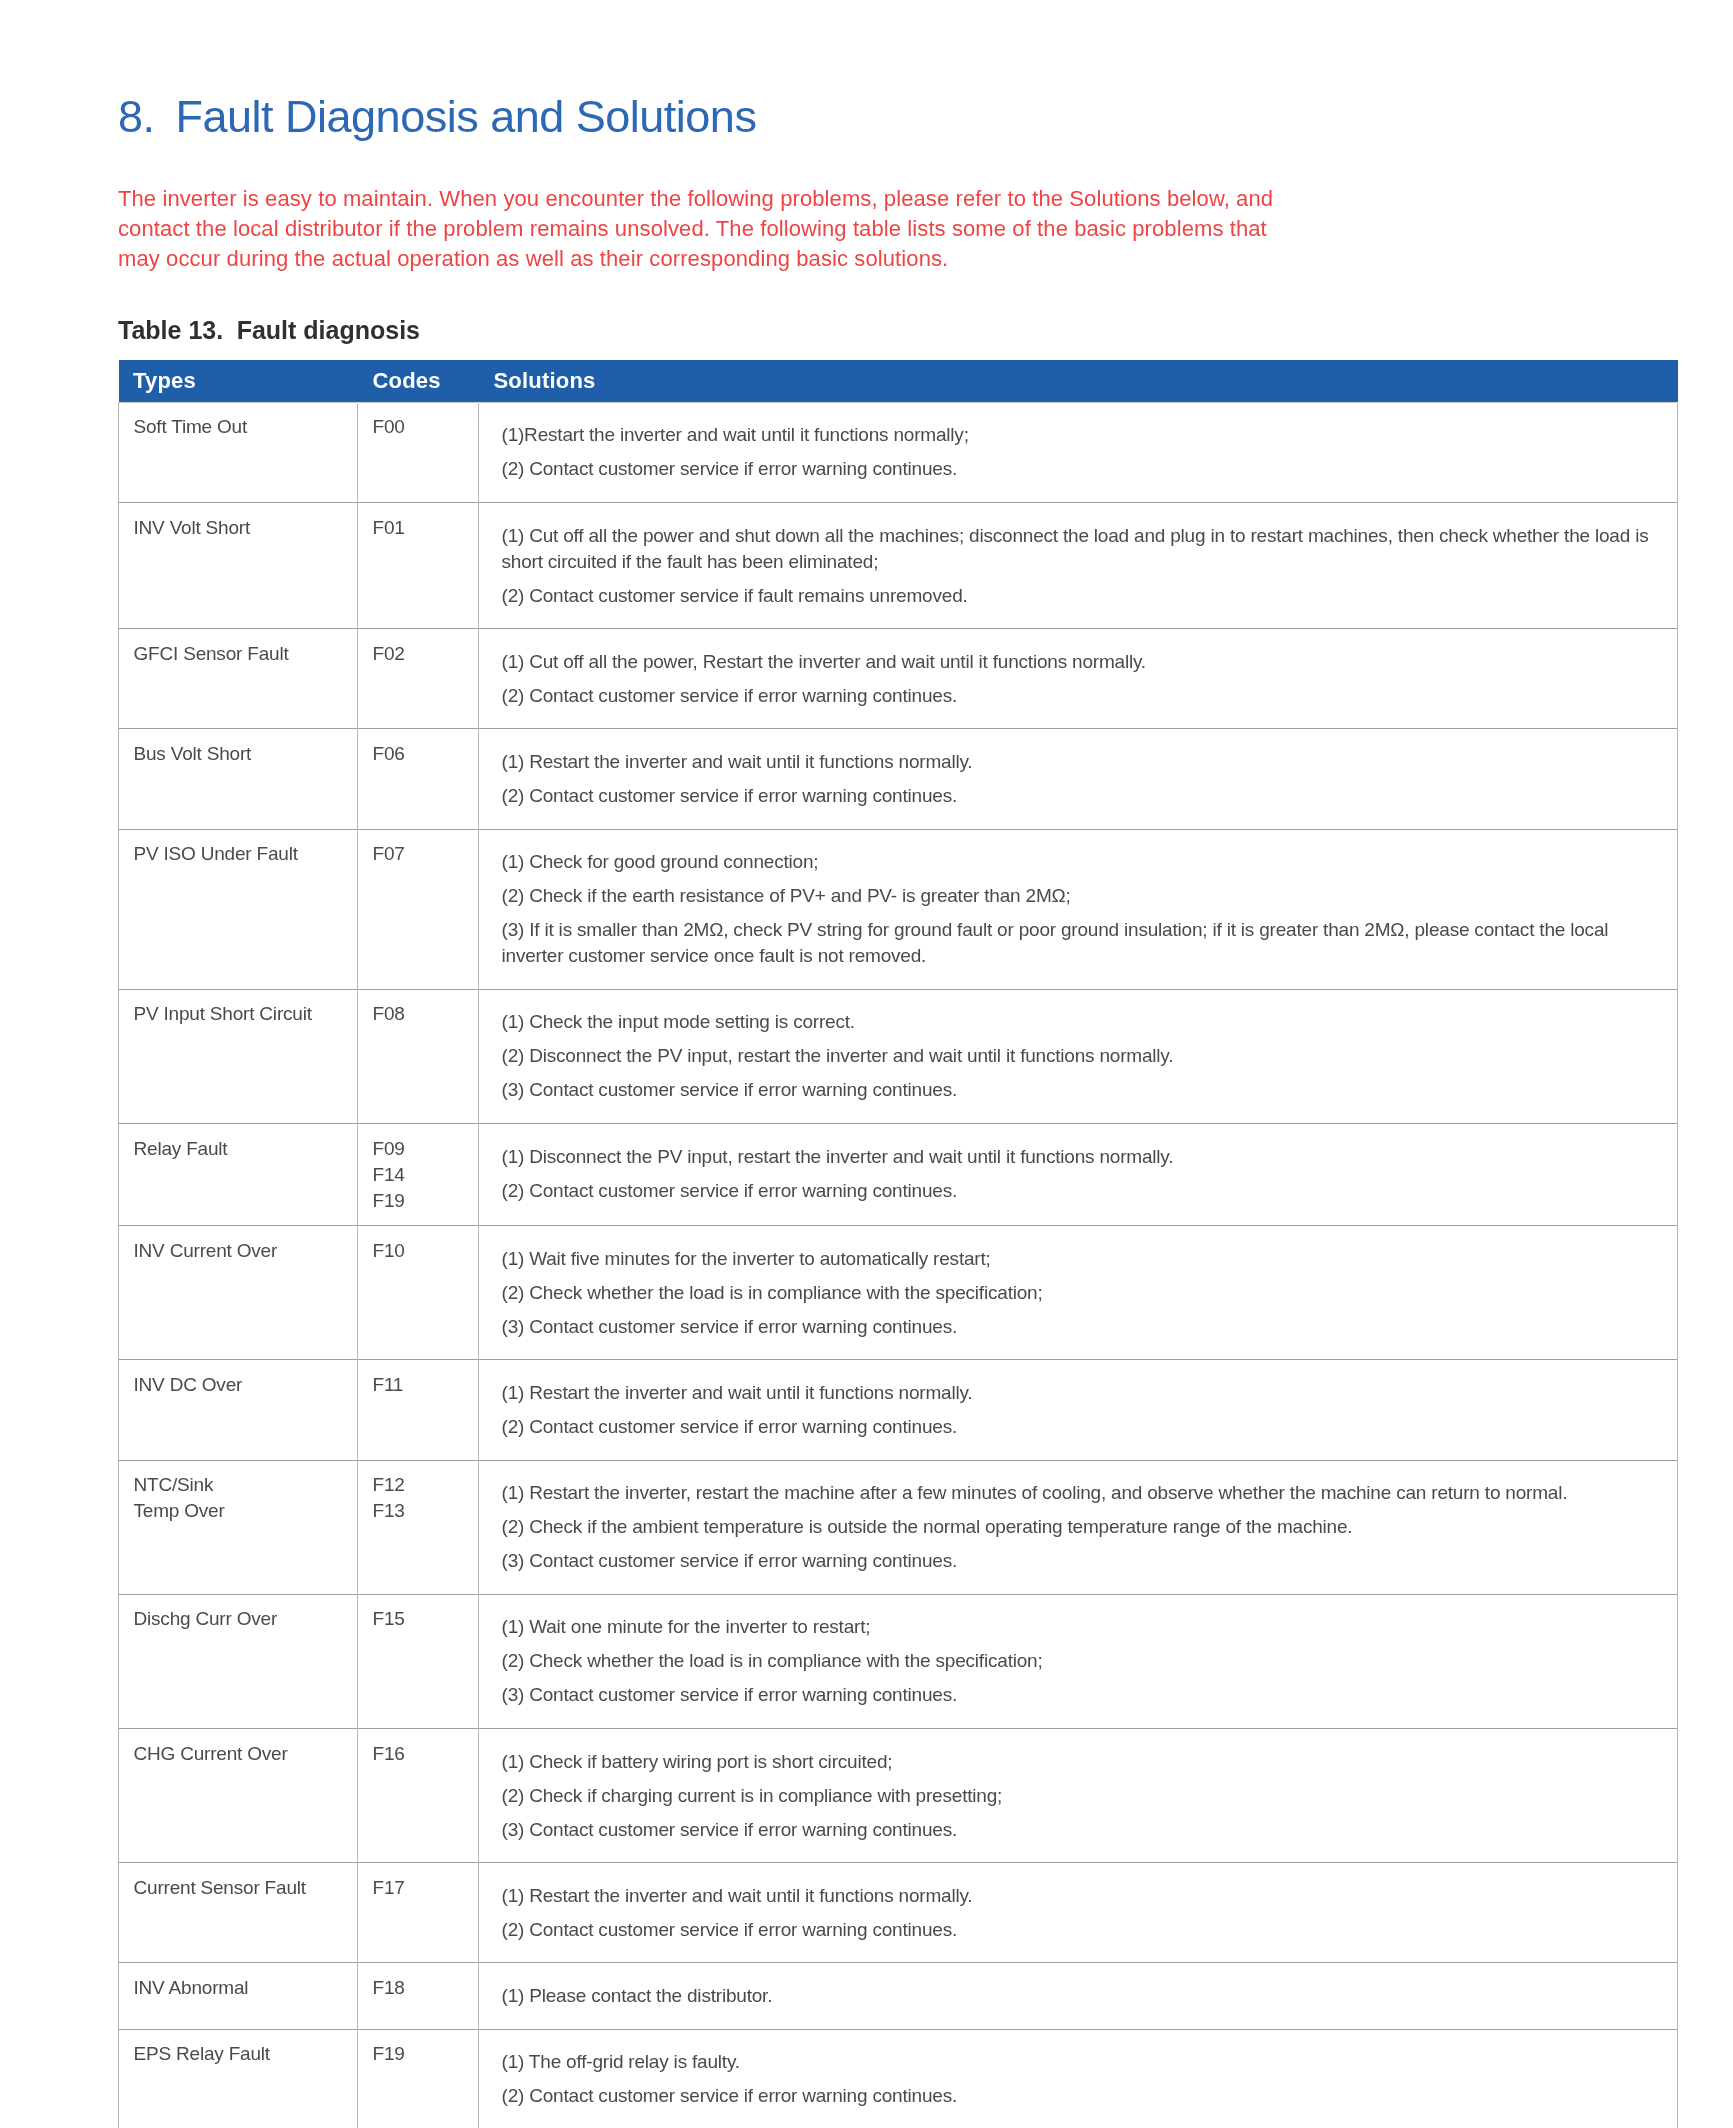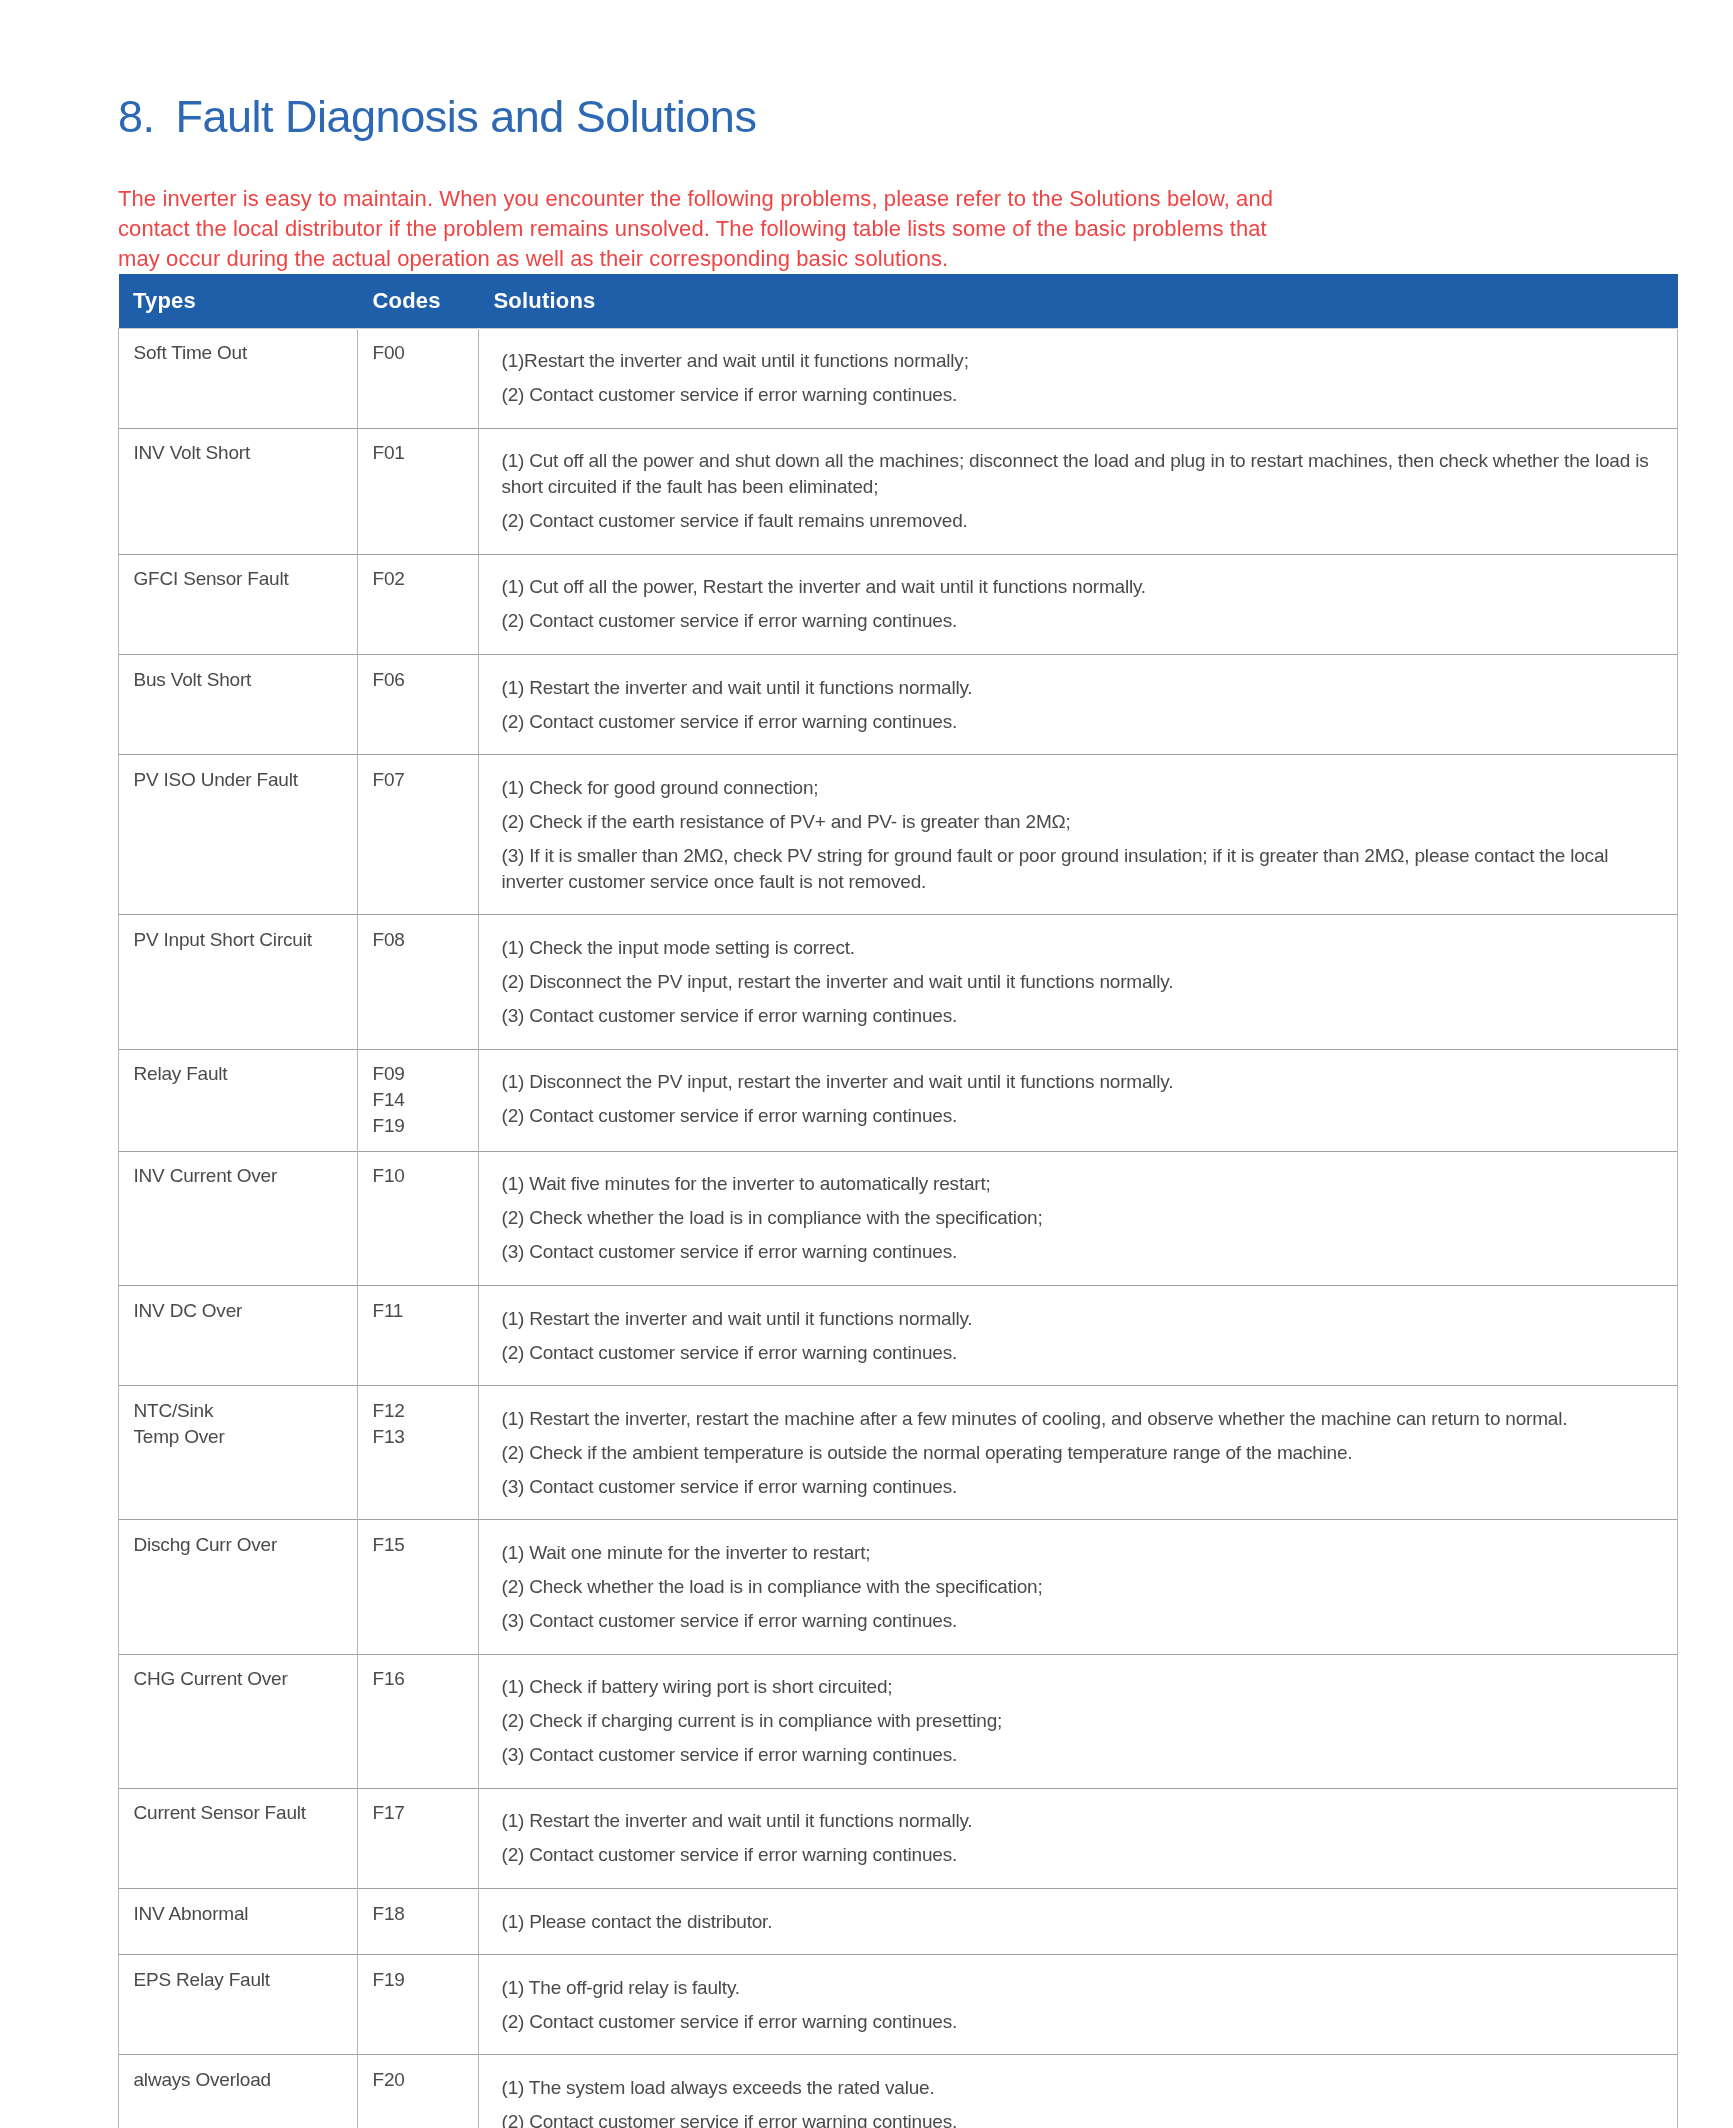--- a/index.html
+++ b/index.html
@@ -47,21 +47,21 @@
   }
   col.c-types { width: 239px; }
   col.c-codes { width: 121px; }
   col.c-solutions { width: 1199px; }
   thead th {
     background: var(--accent-blue, #1F5FA9);
     color: #ffffff;
     font-size: 22px;
     font-weight: 700;
     text-align: left;
-    height: 54px;
+    height: 42px;
     padding: 0 0 0 14.5px;
     border-right: 1px solid rgba(255,255,255,0.0);
     border-left: 1px solid #8aa5c4;
     letter-spacing: 0.2px;
   }
   thead th:first-child { border-left: none; }
   tbody td {
     vertical-align: top;
     font-size: 19px;
     line-height: 26px;
@@ -83,20 +83,23 @@
 <div class="page">
 
   <h1 class="doc-title">
     <span class="num">8.</span><span>Fault Diagnosis and Solutions</span>
   </h1>
 
   <p class="intro">The inverter is easy to maintain. When you encounter the following problems, please refer to the Solutions below, and
 contact the local distributor if the problem remains unsolved. The following table lists some of the basic problems that
 may occur during the actual operation as well as their corresponding basic solutions.</p>
 
+  <div class="caption">
+    <span class="cap-label">Table 13.</span><span>Fault diagnosis</span>
+  </div>
 
   <table class="fault-table">
     <colgroup>
       <col class="c-types">
       <col class="c-codes">
       <col class="c-solutions">
     </colgroup>
     <thead>
       <tr>
         <th>Types</th>

